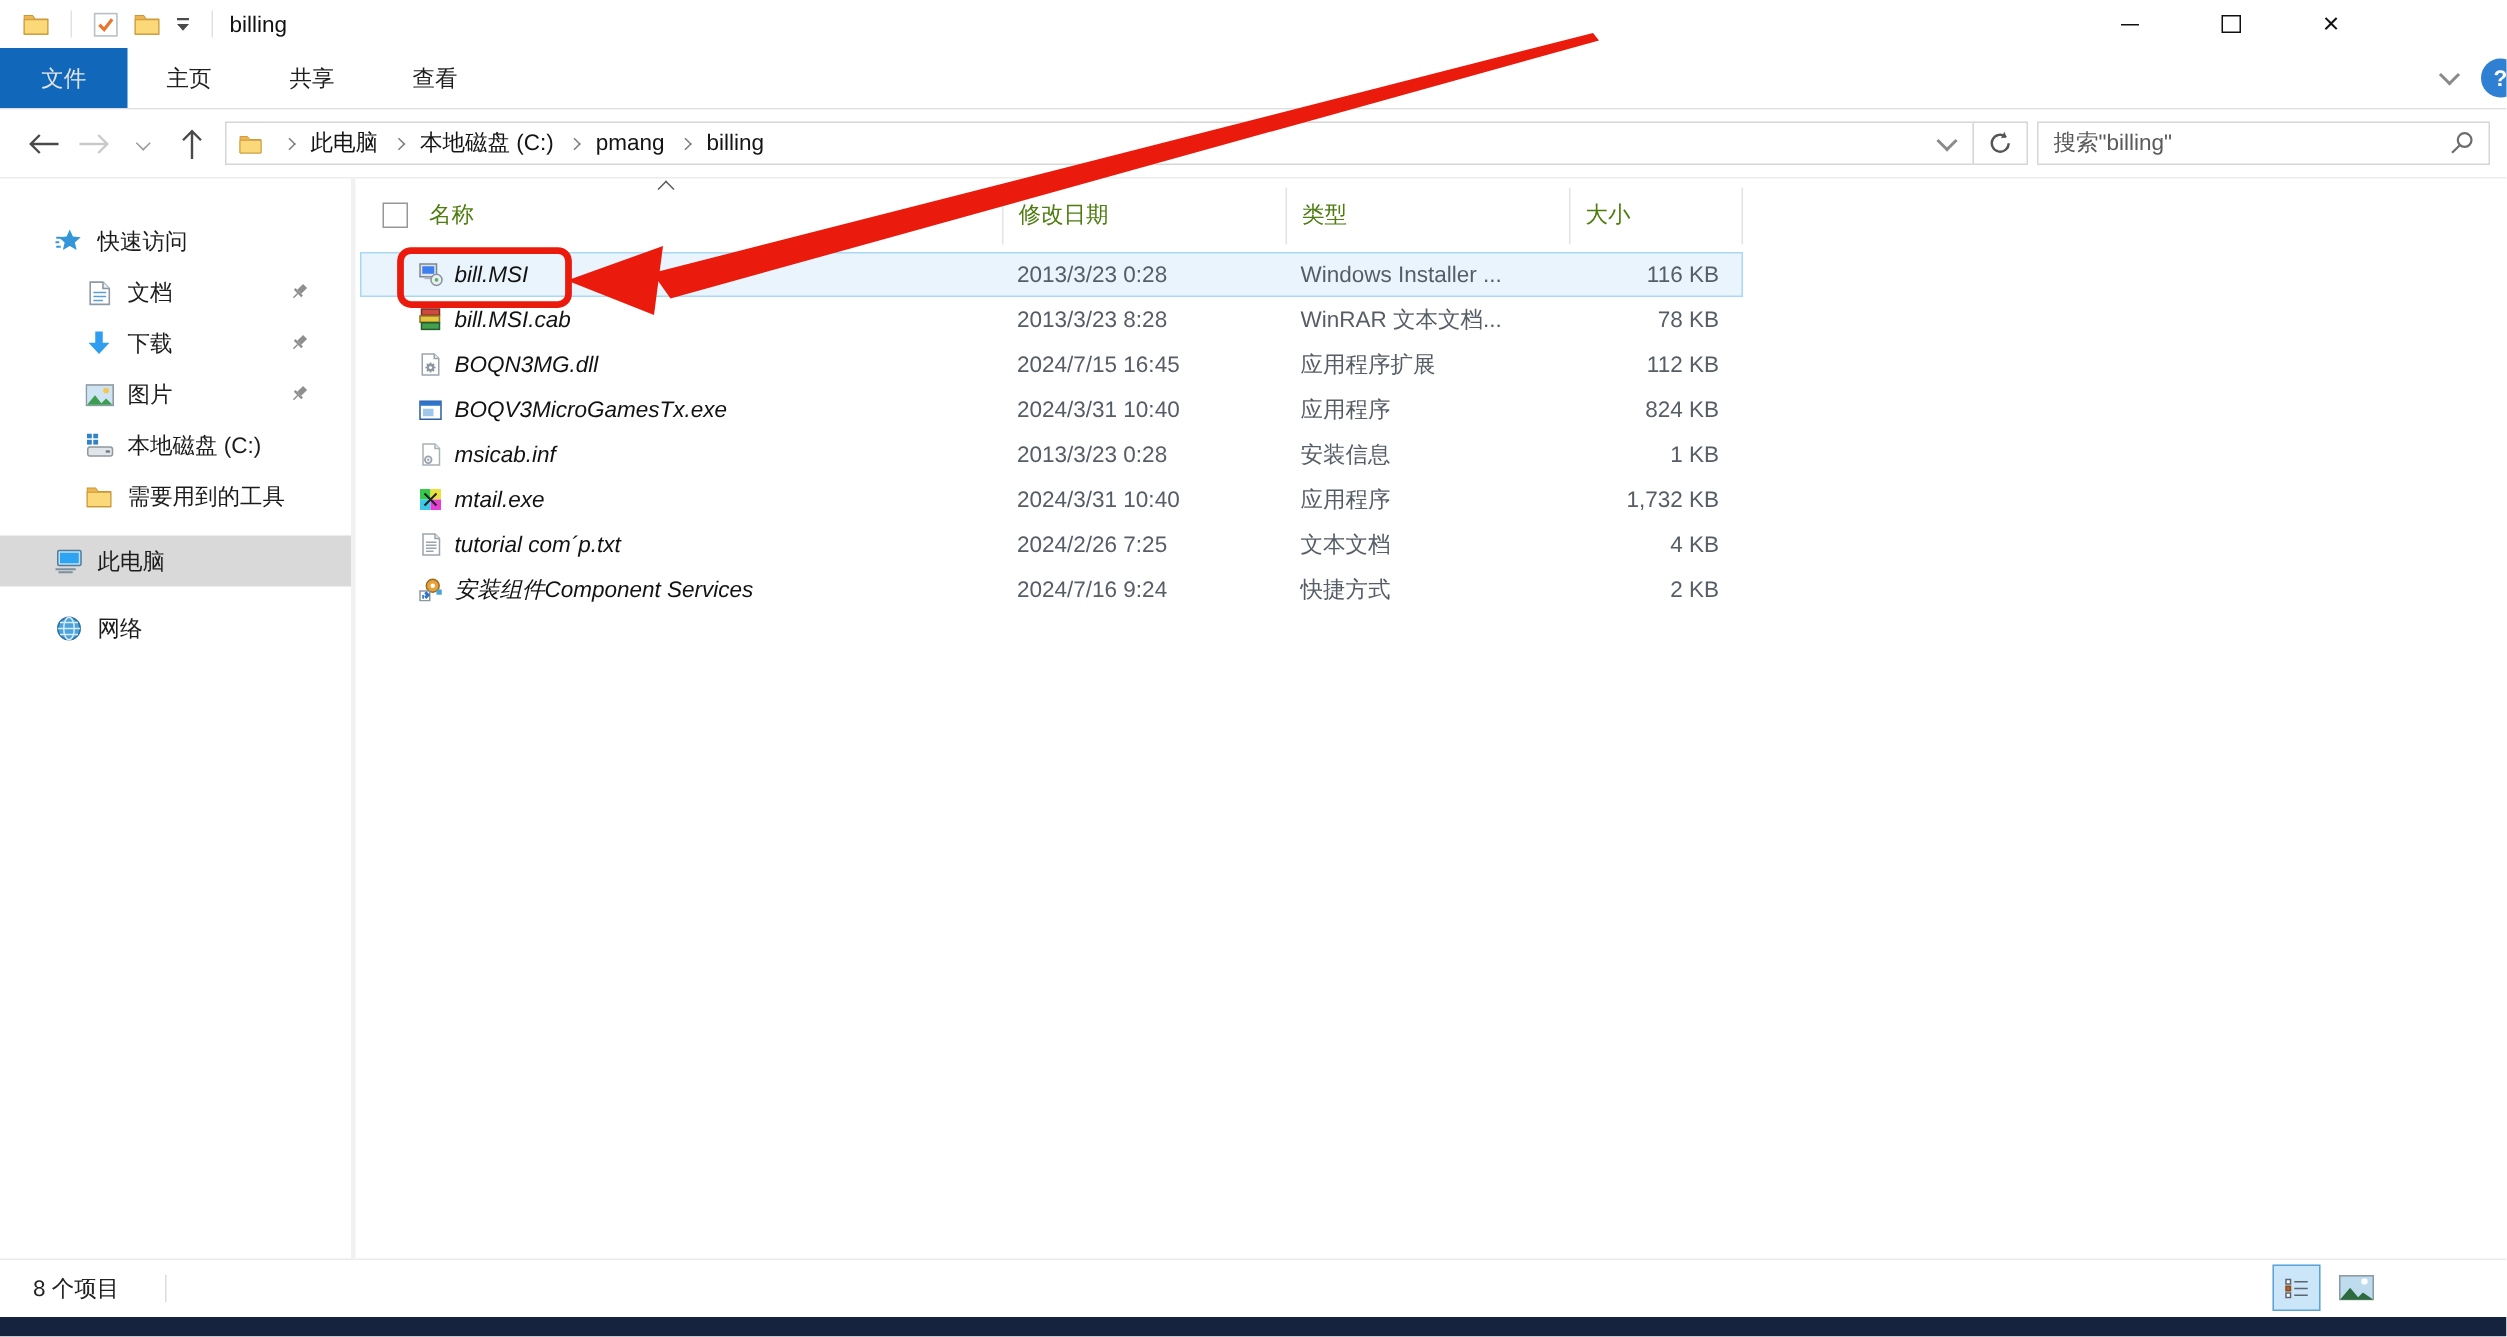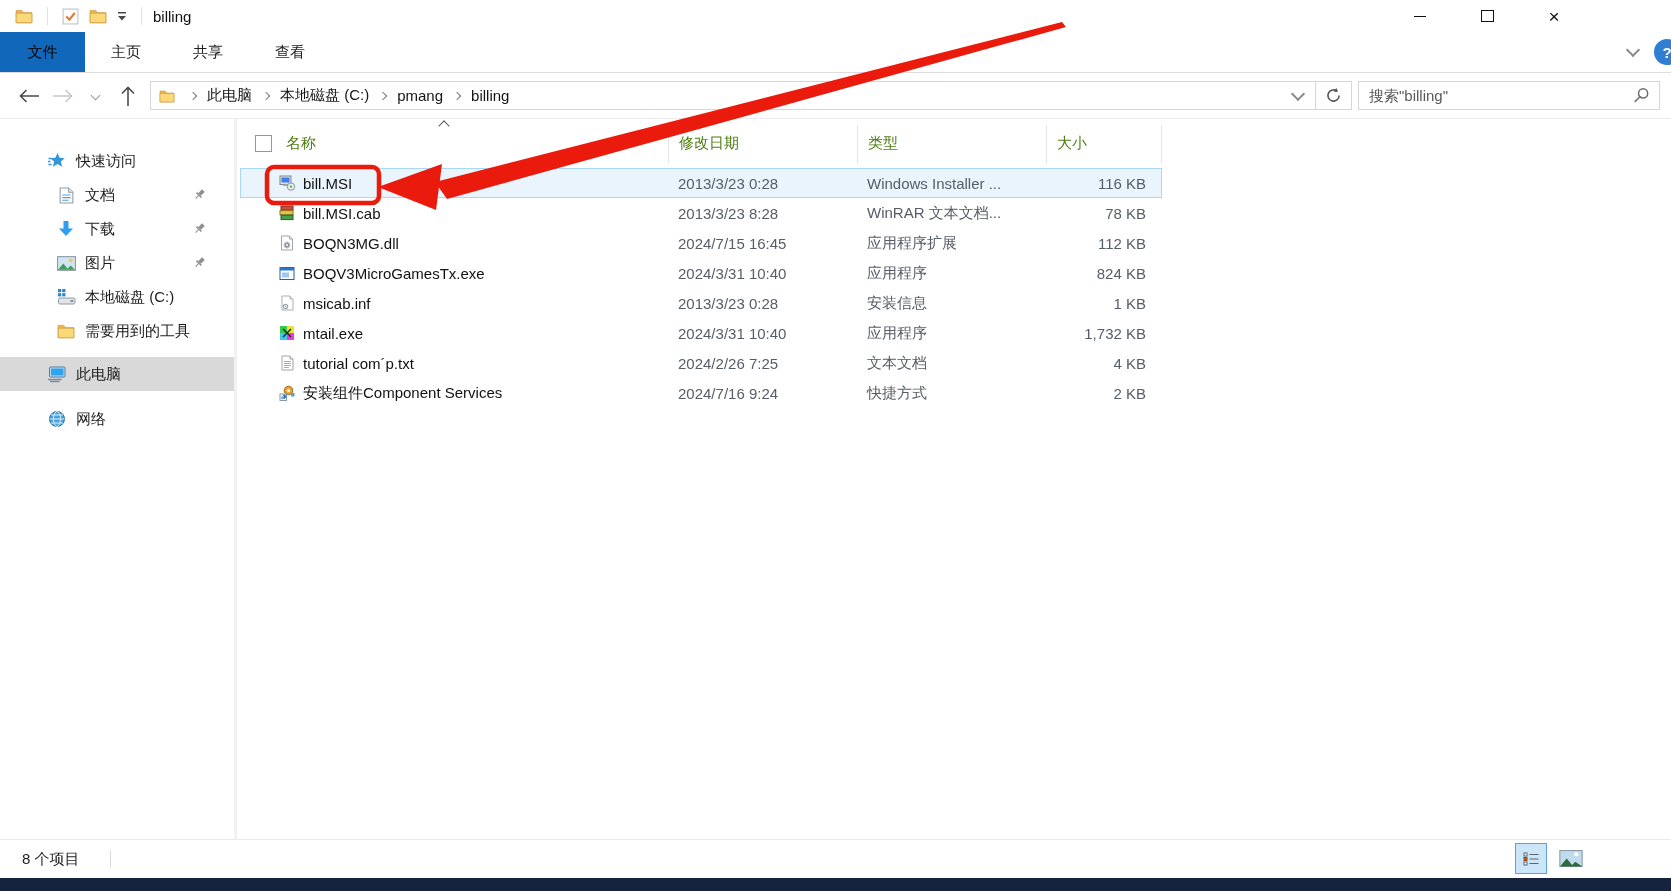--- a/index.html
+++ b/index.html
@@ -14,21 +14,21 @@
   .tb-title{font-size:15px;color:#111;margin-left:2px;}
   .win-controls{position:absolute;right:94px;top:0;height:32px;display:flex;}
   .win-btn{width:46px;height:32px;display:flex;align-items:center;justify-content:center;margin-left:21px;cursor:default;}
   .glyph-min{width:12px;height:1px;background:#111;}
   .glyph-max{width:11px;height:10px;border:1px solid #111;}
   .glyph-close{font-size:19px;color:#111;line-height:1;}
 
   
   .ribbon{position:absolute;left:0;top:32px;right:0;height:40px;background:#fff;border-bottom:1px solid #dcdcdc;display:flex;}
   .tab{height:100%;display:flex;align-items:center;justify-content:center;font-size:15px;color:#1f1f1f;padding:0 26px;}
-  .tab.file{background:#1168bb;color:#000000;width:85px;padding:0;box-sizing:border-box;}
+  .tab.file{background:#1168bb;color:#e5e5e5;width:85px;padding:0;box-sizing:border-box;}
   .ribbon-right{position:absolute;right:0;top:32px;height:40px;display:flex;align-items:center;}
   .chev{width:8px;height:8px;border-right:2px solid #8a8a8a;border-bottom:2px solid #8a8a8a;transform:rotate(45deg);margin-top:-4px;}
   .help-circle{width:26px;height:26px;border-radius:50%;background:#2f7fd3;color:#fff;font-size:15px;font-weight:bold;
                display:flex;align-items:center;justify-content:center;margin-left:16px;margin-right:-9px;}
 
   
   .addr-row{position:absolute;left:0;top:73px;right:0;height:45px;background:#fff;}
   .nav-btns{position:absolute;left:12px;top:0;height:45px;display:flex;align-items:center;}
   .nav-btn{display:flex;align-items:center;justify-content:center;}
   .chev-sm{width:6px;height:6px;border-right:1.6px solid #9a9a9a;border-bottom:1.6px solid #9a9a9a;transform:rotate(45deg);margin:0 12px;}
@@ -39,39 +39,39 @@
   .refresh-btn{position:absolute;left:1315px;top:8px;width:37px;height:29px;border:1px solid #d6d6d6;box-sizing:border-box;display:flex;align-items:center;justify-content:center;background:#fff;}
   .search-box{position:absolute;left:1358px;top:8px;width:302px;height:29px;border:1px solid #d6d6d6;box-sizing:border-box;display:flex;align-items:center;background:#fff;}
   .search-box input{border:none;outline:none;flex:1;font-size:15px;padding:0 0 0 10px;color:#3a3a3a;font-family:inherit;background:transparent;}
   .search-box input::placeholder{color:#595959;opacity:1;}
   .search-ico{margin-right:9px;}
 
   
   .main-top-line{position:absolute;left:0;right:0;top:118px;height:1px;background:#ececec;}
   .sidebar{position:absolute;left:0;top:119px;width:237px;bottom:51px;border-right:3px solid #f1f1f1;padding-top:25px;box-sizing:border-box;}
   .sb-row{height:34px;display:flex;align-items:center;position:relative;font-size:15px;color:#1c1c1c;cursor:default;}
-  .sb-row.lv0{padding-left:47px;}
+  .sb-row.lv0{padding-left:36px;}
   .sb-row.lv1{padding-left:56px;}
   .sb-row.selected{background:#d9d9d9;}
   .sb-ico{width:20px;display:flex;justify-content:center;margin-right:9px;flex:none;}
   .pin{position:absolute;right:28px;top:10px;}
 
   .content{position:absolute;left:240px;top:119px;right:0;bottom:51px;}
   .hdr{display:grid;grid-template-columns:36px 392px 189px 189px 116px;height:49px;align-items:center;font-size:15px;color:#4d7c0f;position:relative;}
   .hcell{padding-left:10px;height:38px;display:flex;align-items:center;box-sizing:border-box;}
   .hcell.bl{border-left:1px solid #e4e4e4;}
   .hcell.br{border-right:1px solid #e4e4e4;}
   .hd-check{width:15px;height:15px;border:1px solid #979797;margin-left:5px;background:#fff;}
   .sort-caret{position:absolute;left:200px;top:3px;width:7px;height:7px;border-left:1.5px solid #5a5a5a;border-top:1.5px solid #5a5a5a;transform:rotate(45deg);}
   .rows{}
   .frow{display:grid;grid-template-columns:36px 392px 189px 189px 116px;height:30px;align-items:center;width:922px;font-size:15px;}
   .frow.selected{background:#e9f4fd;box-shadow:inset 0 0 0 1px #abd7f6;}
   .c-name{display:flex;align-items:center;overflow:hidden;white-space:nowrap;}
   .f-ico{width:18px;display:flex;justify-content:center;margin:0 7px 0 2px;flex:none;}
-  .f-name{color:#121212;}
+  .f-name{color:#121212;font-style:italic;}
   .c-date,.c-type{padding-left:10px;color:#565d66;white-space:nowrap;overflow:hidden;}
   .c-size{text-align:right;padding-right:16px;color:#565d66;white-space:nowrap;}
 
   
   .statusbar{position:absolute;left:0;right:0;bottom:13px;height:38px;border-top:1px solid #ebebeb;background:#fff;}
   .status-text{position:absolute;left:22px;top:0;height:38px;display:flex;align-items:center;font-size:15px;color:#222;}
   .status-div{position:absolute;left:110px;top:10px;width:1px;height:18px;background:#dcdcdc;}
   .view-btn{position:absolute;top:3px;width:32px;height:31px;display:flex;align-items:center;justify-content:center;box-sizing:border-box;}
   .view-details{right:124px;background:#cbe6f9;border:1px solid #5ca3d9;}
   .view-thumb{right:84px;}

